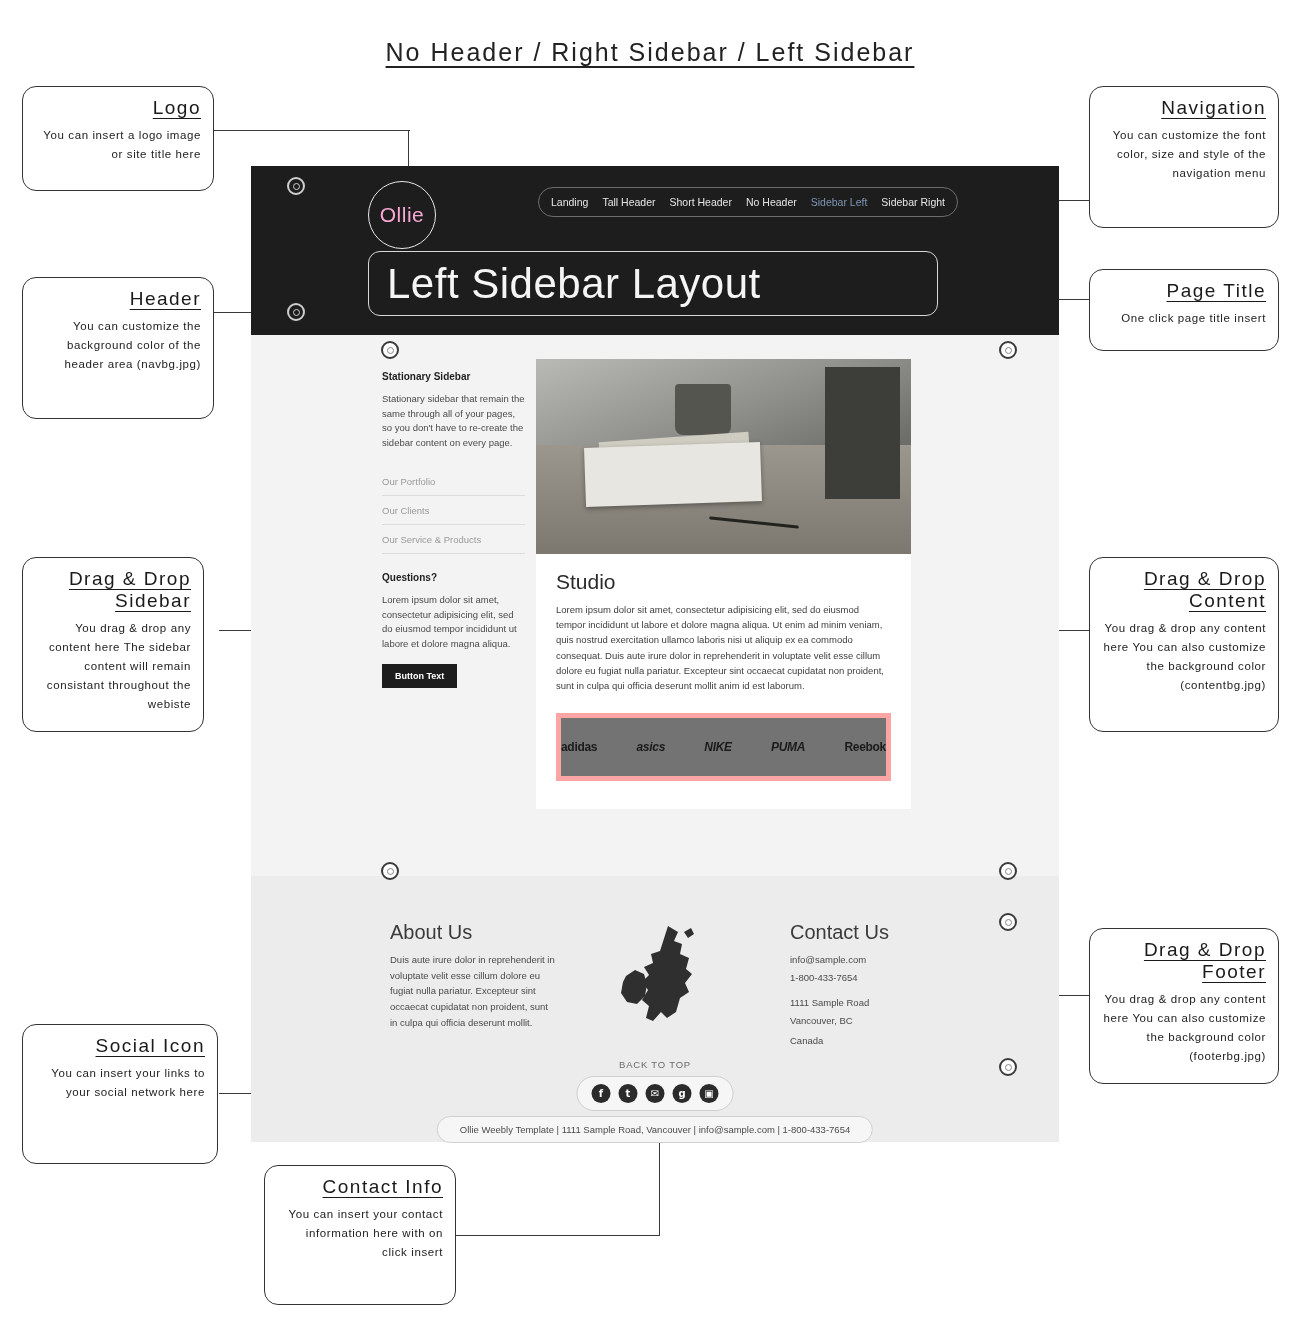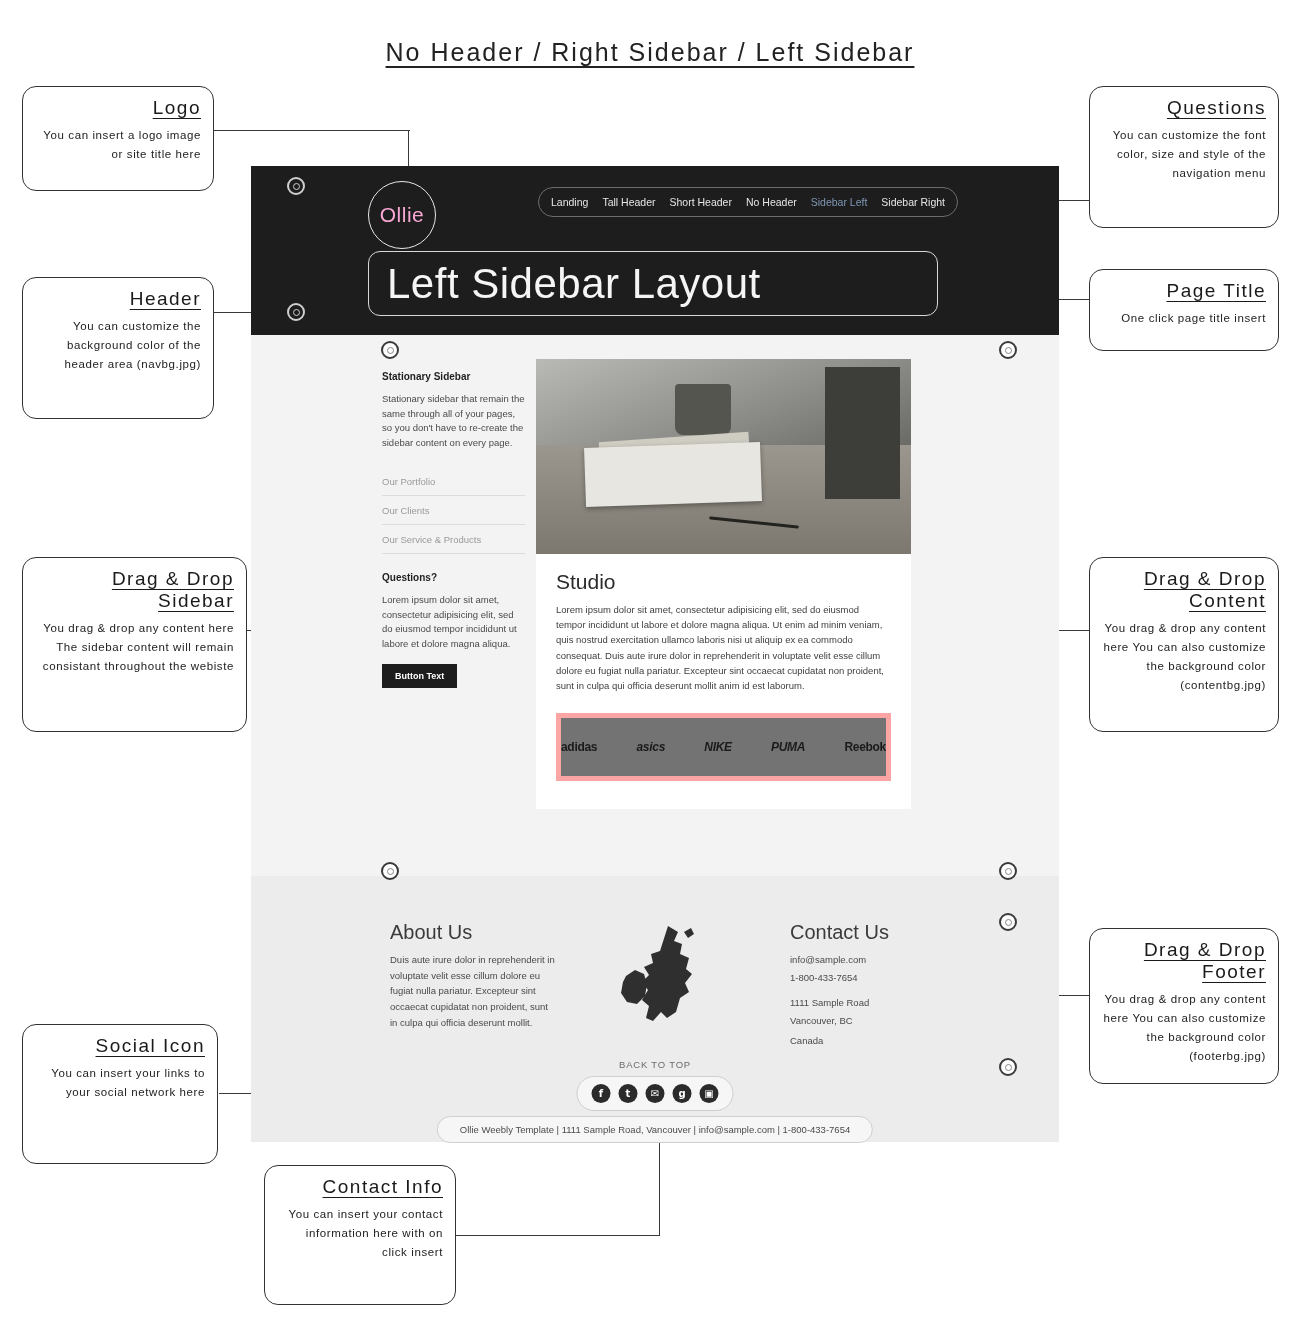--- a/index.html
+++ b/index.html
@@ -396,37 +396,37 @@
 <div class="callout" style="left:22px; top:86px; width:192px; height:105px;">
   <div class="c-title">Logo</div>
   <div class="c-body">You can insert a logo image or site title here</div>
 </div>
 
 <div class="callout" style="left:22px; top:277px; width:192px; height:142px;">
   <div class="c-title">Header</div>
   <div class="c-body">You can customize the background color of the header area (navbg.jpg)</div>
 </div>
 
-<div class="callout" style="left:22px; top:557px; width:225px; height:175px;">
+<div class="callout" style="left:22px; top:557px; width:182px; height:175px;">
   <div class="c-title">Drag &amp; Drop Sidebar</div>
   <div class="c-body">You drag &amp; drop any content here The sidebar content will remain consistant throughout the webiste</div>
 </div>
 
 <div class="callout" style="left:22px; top:1024px; width:196px; height:140px;">
   <div class="c-title">Social Icon</div>
   <div class="c-body">You can insert your links to your social network here</div>
 </div>
 
 <div class="callout" style="left:264px; top:1165px; width:192px; height:140px;">
   <div class="c-title">Contact Info</div>
   <div class="c-body">You can insert your contact information here with on click insert</div>
 </div>
 
 <div class="callout" style="left:1089px; top:86px; width:190px; height:142px;">
-  <div class="c-title">Questions</div>
+  <div class="c-title">Navigation</div>
   <div class="c-body">You can customize the font color, size and style of the navigation menu</div>
 </div>
 
 <div class="callout" style="left:1089px; top:269px; width:190px; height:82px;">
   <div class="c-title">Page  Title</div>
   <div class="c-body">One click page title insert</div>
 </div>
 
 <div class="callout" style="left:1089px; top:557px; width:190px; height:175px;">
   <div class="c-title">Drag &amp; Drop Content</div>

